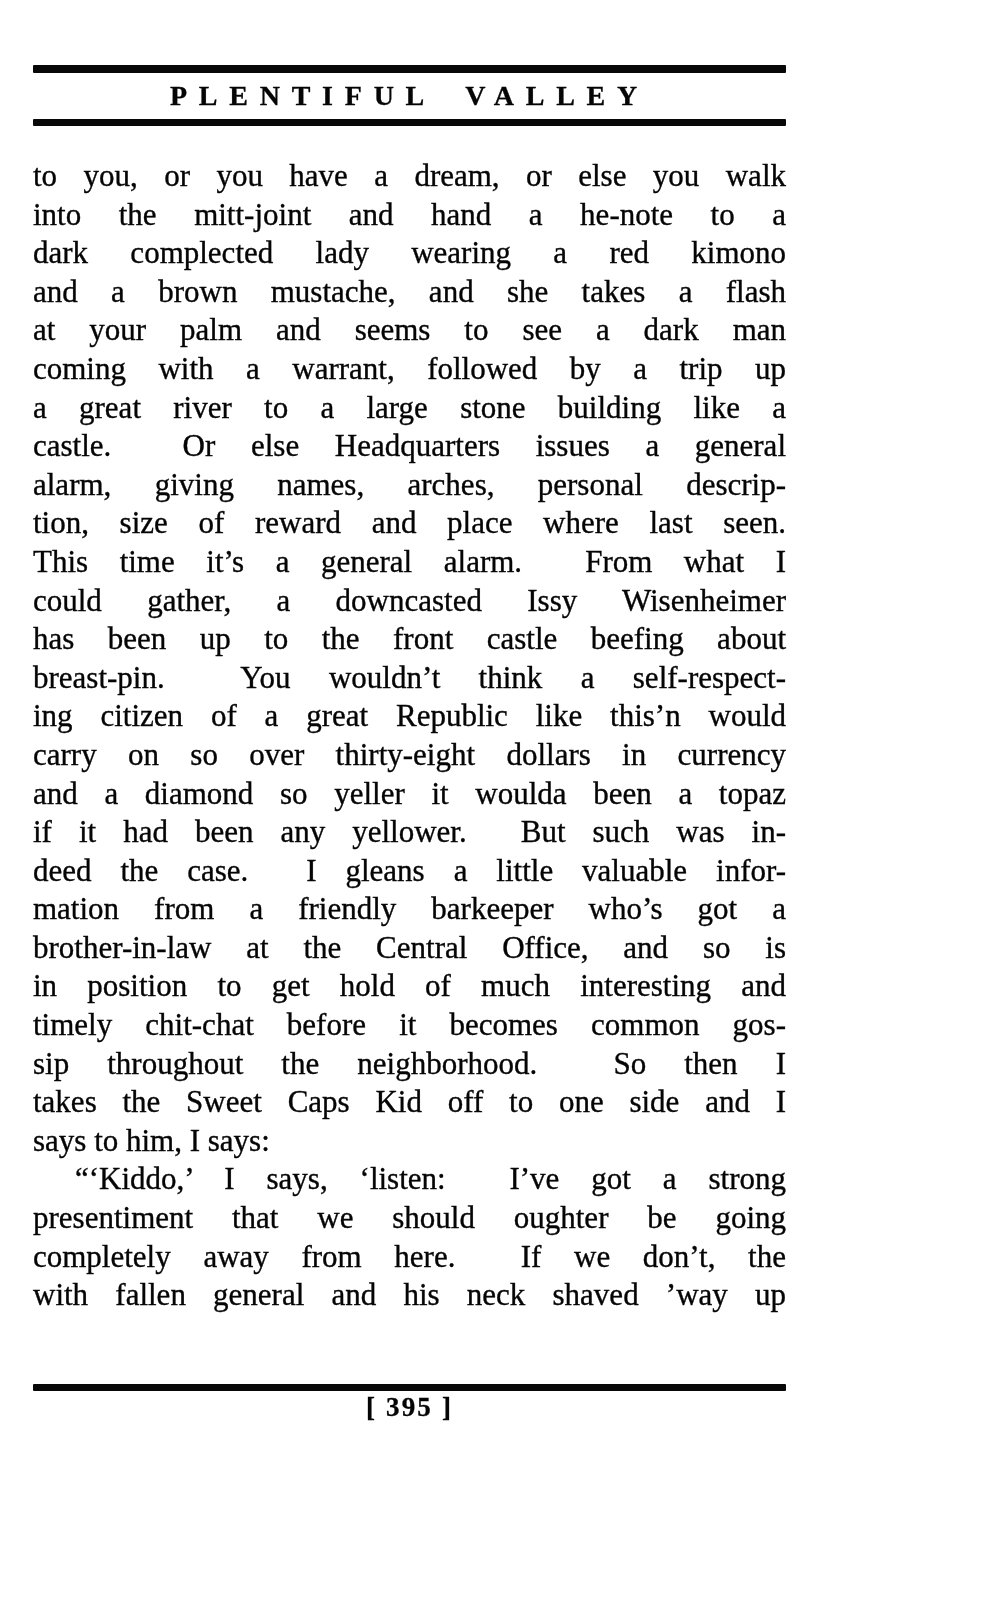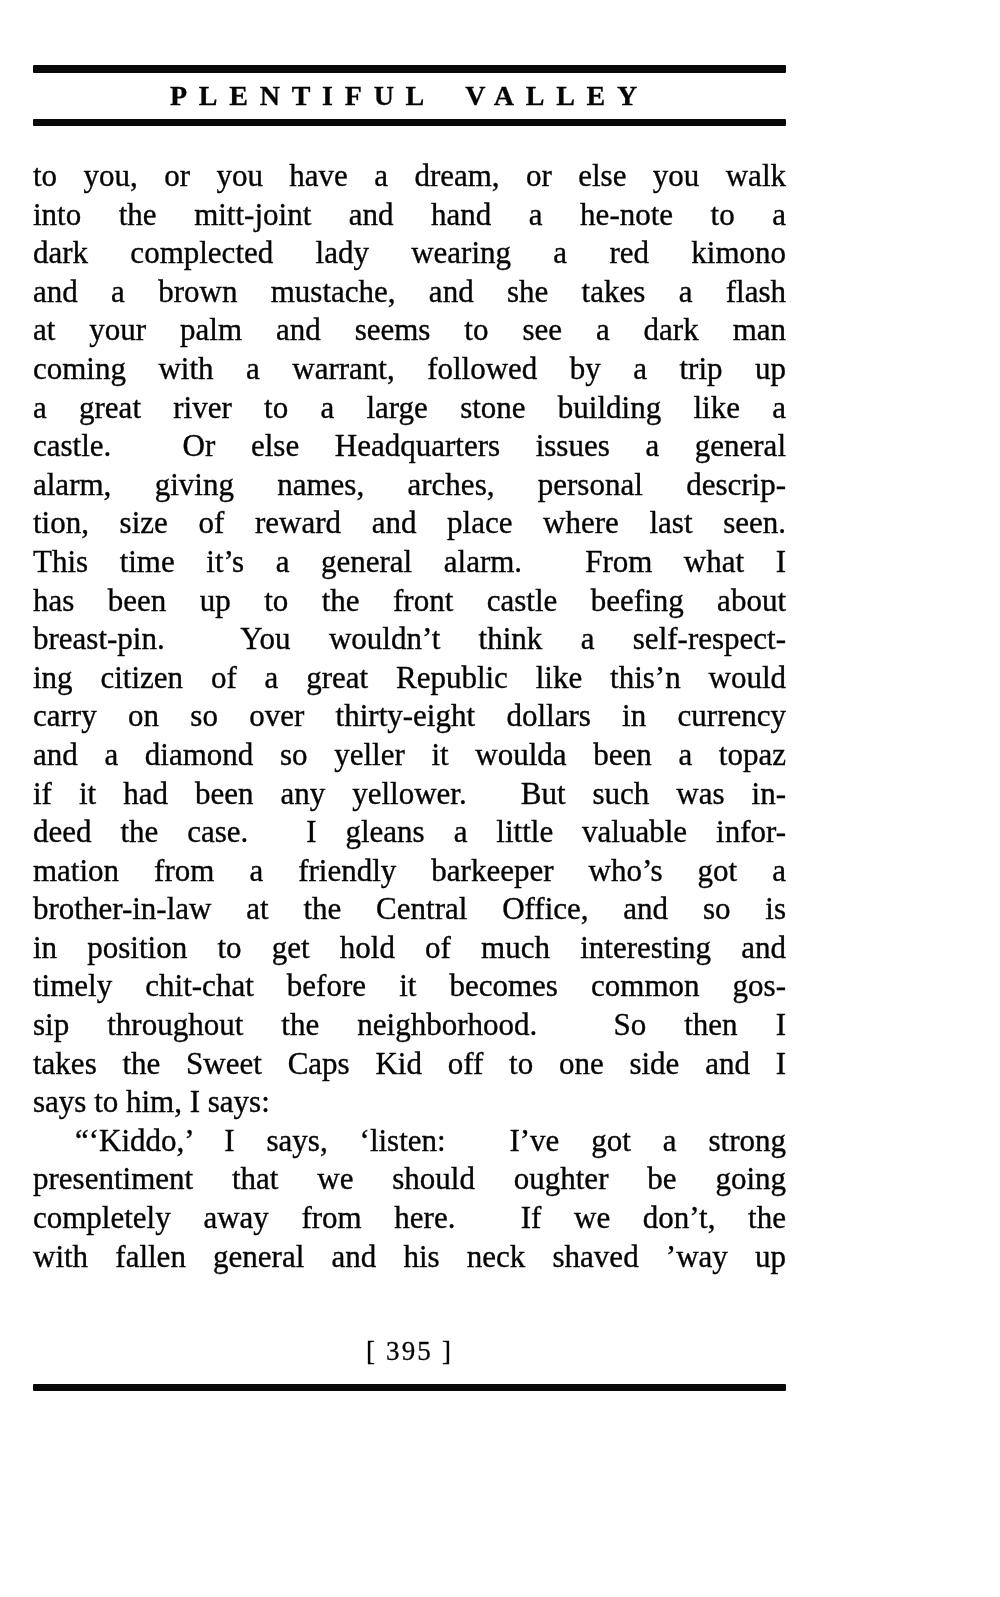--- a/index.html
+++ b/index.html
@@ -56,24 +56,24 @@
     white-space: pre-wrap;
   }
   .body-text .line.no-justify {
     text-align-last: left;
   }
   .body-text .line.indent {
     text-indent: 42px;
   }
 
   .folio {
-    top: 1336px;
+    top: 1392px;
     text-align: center;
     font-size: 27px;
-    font-weight: 400;
+    font-weight: 700;
     letter-spacing: 0.08em;
     -webkit-text-stroke: 0.3px #050505;
   }
 </style>
 </head>
 <body>
 
 <div class="page">
 
   <div class="rule rule-top"></div>
@@ -87,20 +87,21 @@
       <div class="line">into the mitt-joint and hand a he-note to a</div>
       <div class="line">dark complected lady wearing a red kimono</div>
       <div class="line">and a brown mustache, and she takes a flash</div>
       <div class="line">at your palm and seems to see a dark man</div>
       <div class="line">coming with a warrant, followed by a trip up</div>
       <div class="line">a great river to a large stone building like a</div>
       <div class="line">castle.&nbsp; Or else Headquarters issues a general</div>
       <div class="line">alarm, giving names, arches, personal descrip-</div>
       <div class="line">tion, size of reward and place where last seen.</div>
       <div class="line">This time it’s a general alarm.&nbsp; From what I</div>
+      <div class="line">could gather, a downcasted Issy Wisenheimer</div>
       <div class="line">has been up to the front castle beefing about</div>
       <div class="line">breast-pin.&nbsp; You wouldn’t think a self-respect-</div>
       <div class="line">ing citizen of a great Republic like this’n would</div>
       <div class="line">carry on so over thirty-eight dollars in currency</div>
       <div class="line">and a diamond so yeller it woulda been a topaz</div>
       <div class="line">if it had been any yellower.&nbsp; But such was in-</div>
       <div class="line">deed the case.&nbsp; I gleans a little valuable infor-</div>
       <div class="line">mation from a friendly barkeeper who’s got a</div>
       <div class="line">brother-in-law at the Central Office, and so is</div>
       <div class="line">in position to get hold of much interesting and</div>

